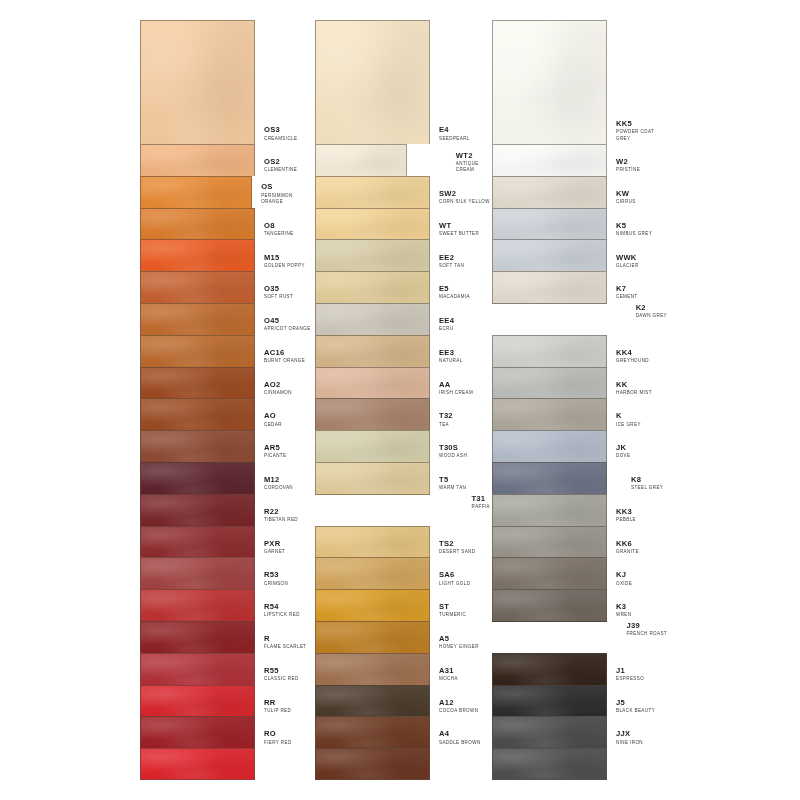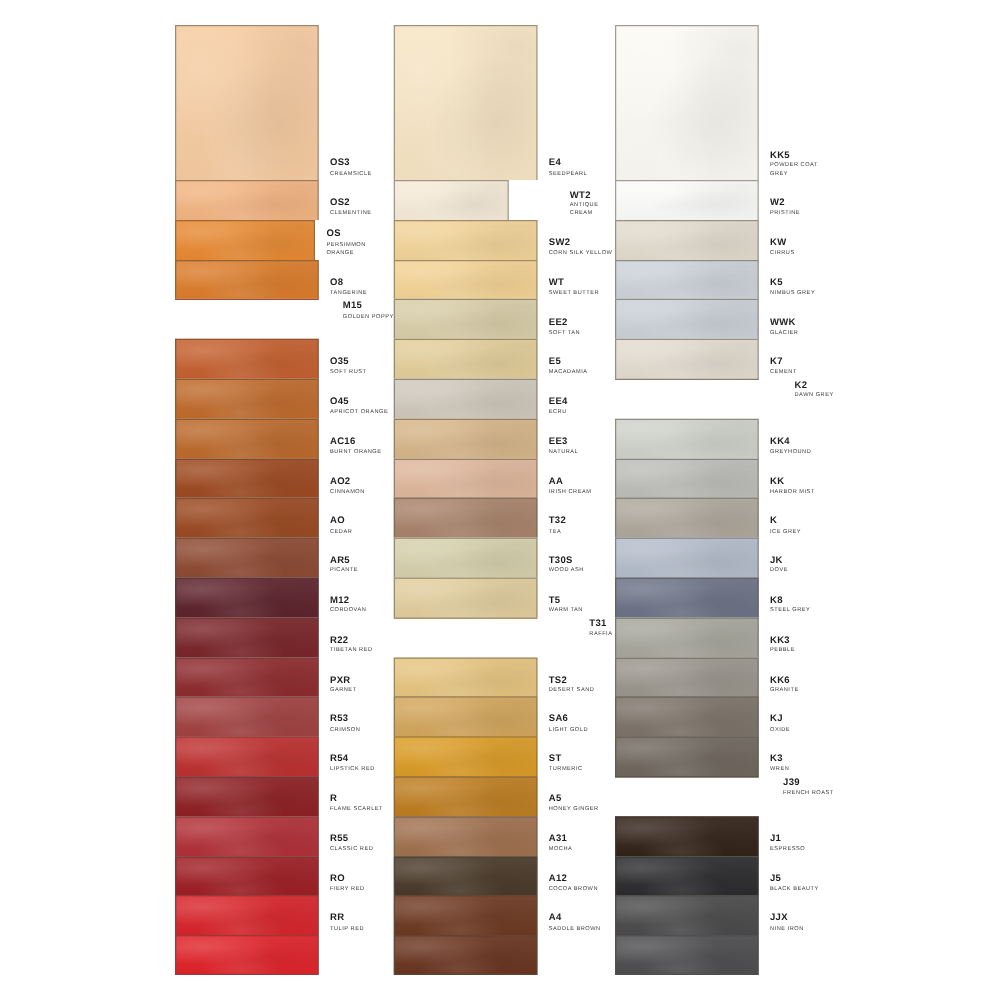--- a/index.html
+++ b/index.html
@@ -120,21 +120,21 @@
           <span class="name">PERSIMMON ORANGE</span>
         </div>
       </div>
       <div class="swatch-row" style="height: 31.8px;">
         <div class="chip" style="background: rgb(220, 124, 43);"></div>
         <div class="label">
           <span class="code">O8</span>
           <span class="name">TANGERINE</span>
         </div>
       </div>
-      <div class="swatch-row" style="height: 31.8px; flex-direction: column;">
+      <div class="swatch-row" style="height: 31.8px;">
         <div class="chip" style="background: rgb(236, 91, 34);"></div>
         <div class="label">
           <span class="code">M15</span>
           <span class="name">GOLDEN POPPY</span>
         </div>
       </div>
       <div class="swatch-row" style="height: 31.8px;">
         <div class="chip" style="background: rgb(197, 96, 47);"></div>
         <div class="label">
           <span class="code">O35</span>
@@ -219,31 +219,31 @@
         </div>
       </div>
       <div class="swatch-row" style="height: 31.8px;">
         <div class="chip" style="background: rgb(178, 48, 56);"></div>
         <div class="label">
           <span class="code">R55</span>
           <span class="name">CLASSIC RED</span>
         </div>
       </div>
       <div class="swatch-row" style="height: 31.8px;">
+        <div class="chip" style="background: rgb(216, 37, 43);"></div>
+        <div class="label">
+          <span class="code">RR</span>
+          <span class="name">TULIP RED</span>
+        </div>
+      </div>
+      <div class="swatch-row" style="height: 31.8px;">
         <div class="chip" style="background: rgb(158, 31, 37);"></div>
         <div class="label">
           <span class="code">RO</span>
           <span class="name">FIERY RED</span>
-        </div>
-      </div>
-      <div class="swatch-row" style="height: 31.8px;">
-        <div class="chip" style="background: rgb(216, 37, 43);"></div>
-        <div class="label">
-          <span class="code">RR</span>
-          <span class="name">TULIP RED</span>
         </div>
       </div>
       <div class="swatch-row" style="height: 31.8px;">
         <div class="chip" style="background: rgb(224, 35, 42);"></div>
         <div class="label">
           <span class="code"></span>
           <span class="name"></span>
         </div>
       </div>
     </div>
@@ -468,21 +468,21 @@
           <span class="name">ICE GREY</span>
         </div>
       </div>
       <div class="swatch-row" style="height: 31.8px;">
         <div class="chip" style="background: rgb(180, 189, 203);"></div>
         <div class="label">
           <span class="code">JK</span>
           <span class="name">DOVE</span>
         </div>
       </div>
-      <div class="swatch-row" style="height: 31.8px;">
+      <div class="swatch-row" style="height: 31.8px; gap: 15px;">
         <div class="chip" style="background: rgb(108, 115, 134);"></div>
         <div class="label">
           <span class="code">K8</span>
           <span class="name">STEEL GREY</span>
         </div>
       </div>
       <div class="swatch-row" style="height: 31.8px;">
         <div class="chip" style="background: rgb(167, 167, 157);"></div>
         <div class="label">
           <span class="code">KK3</span>

